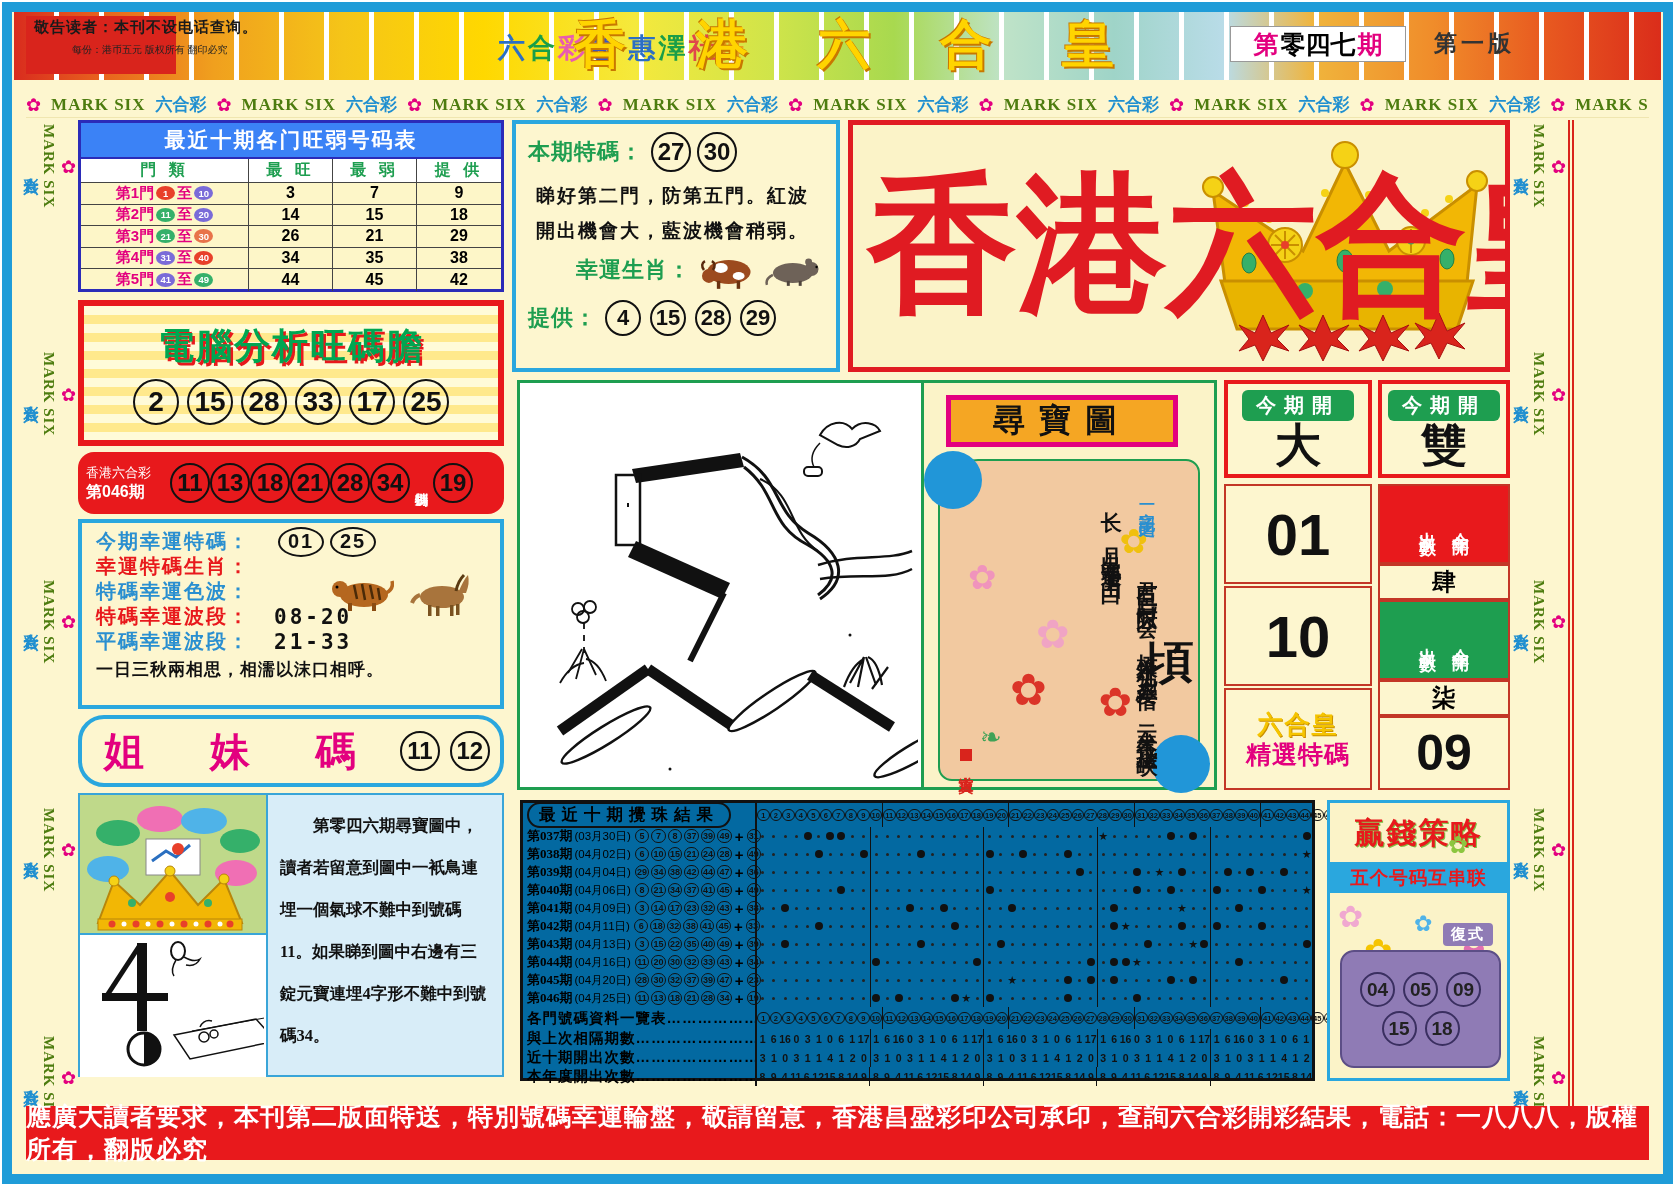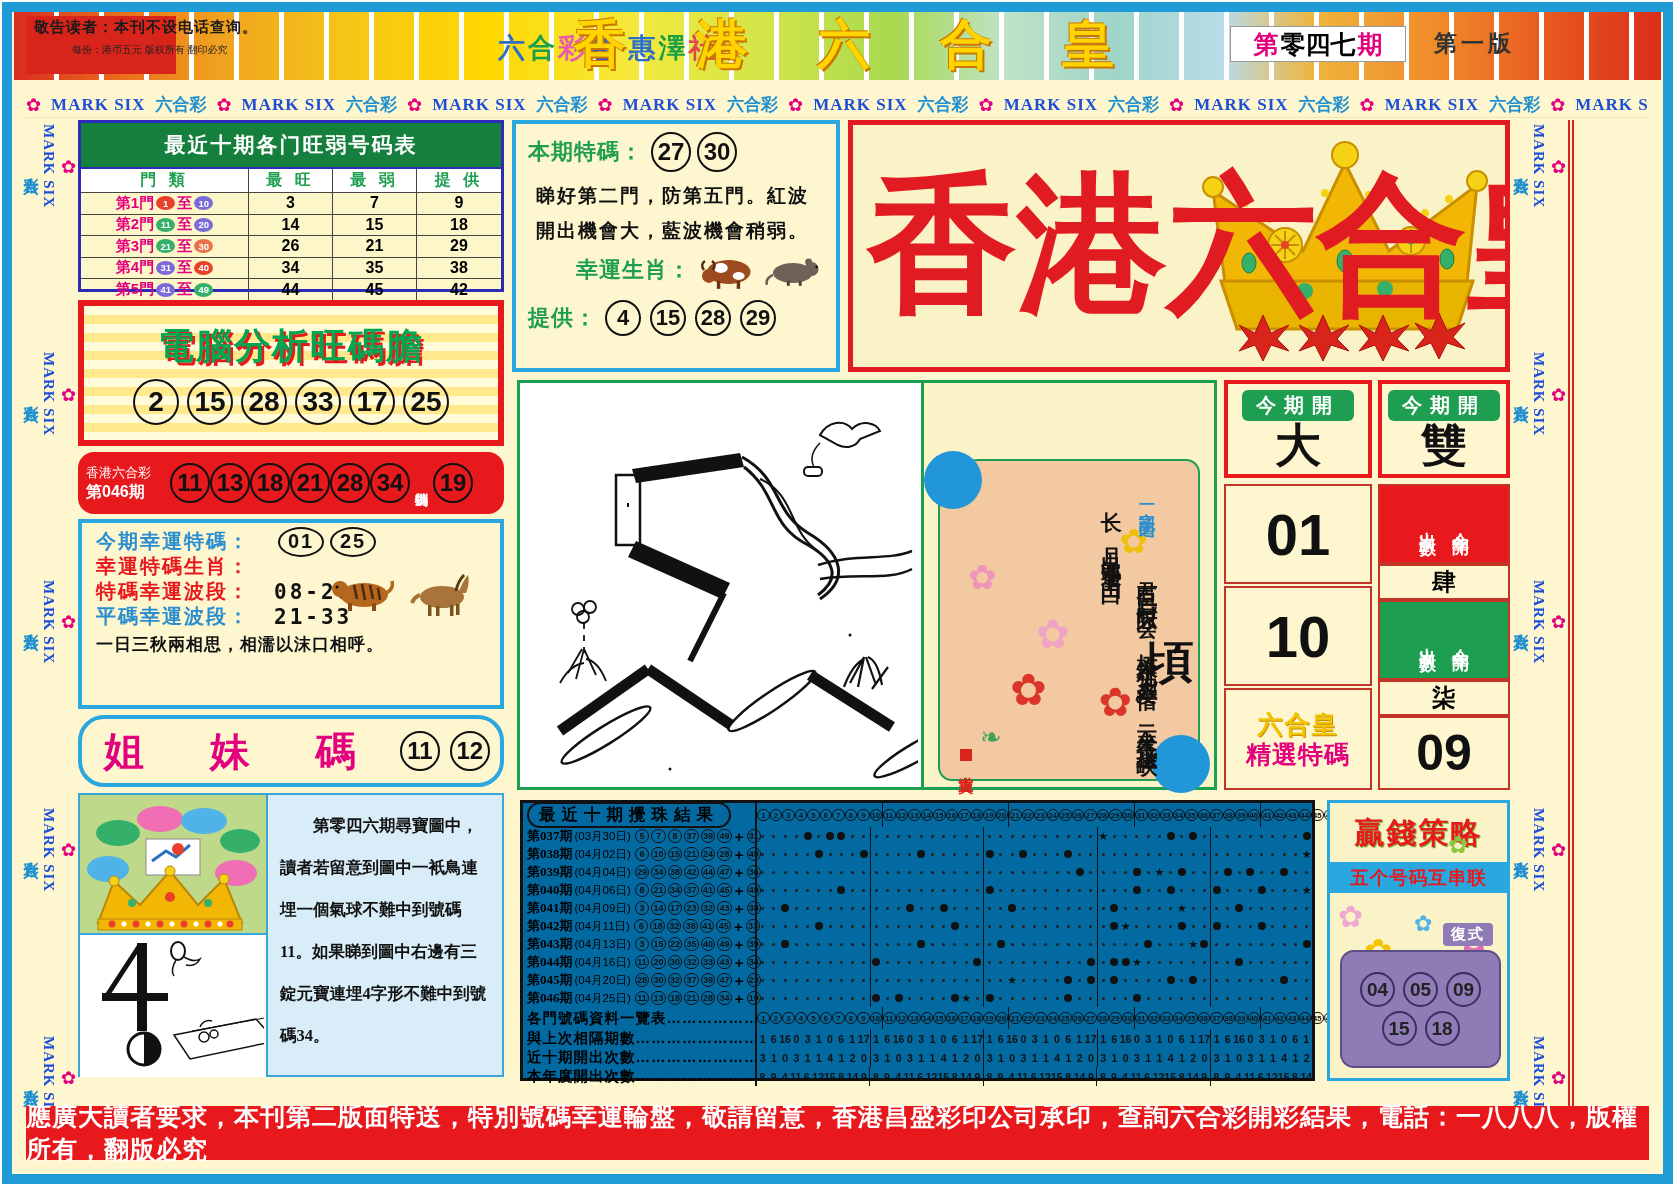--- a/index.html
+++ b/index.html
@@ -14,36 +14,36 @@
   .notice{left:20px;top:6px;width:420px;color:#1a1a1a;font-size:15px;font-weight:bold;letter-spacing:1px;}
   .notice-sub{left:58px;top:30px;width:260px;color:#222;font-size:10px;font-weight:normal;line-height:1.5;}
   .hdr-banner{left:484px;top:18px;font-size:27px;font-weight:bold;letter-spacing:3px;font-family:"Liberation Sans",sans-serif;}
   .hdr-title{left:560px;top:2px;width:540px;height:62px;display:flex;justify-content:space-between;align-items:center;color:#ffd400;font-size:52px;font-weight:bold;font-family:"DejaVu Serif",serif;text-shadow:2px 2px 0 #c87800,-1px -1px 0 #c87800;}
   .issue-box{left:1216px;top:14px;width:176px;height:36px;background:#fff;border:1px solid #999;display:flex;align-items:center;justify-content:center;font-size:25px;font-weight:bold;gap:2px;}
   .issue-box .m{color:#e3007f;}
   .edition{left:1420px;top:16px;font-size:23px;font-weight:bold;color:#333;letter-spacing:4px;}
   
   .marquee{left:14px;right:14px;top:80px;height:26px;display:flex;align-items:center;gap:10px;overflow:hidden;white-space:nowrap;background:#fdf6cf;border-bottom:1px solid #f0e6b0;}
   .mq-flower{color:#e3007f;font-size:18px;}
-  .mq-en{color:#1d4ed8;font-family:"Liberation Serif",serif;font-weight:bold;font-size:17px;letter-spacing:1px;}
+  .mq-en{color:#4d7c0f;font-family:"Liberation Serif",serif;font-weight:bold;font-size:17px;letter-spacing:1px;}
   .mq-cn{color:#1f8fd0;font-weight:bold;font-size:17px;}
   .side{top:108px;width:44px;height:1004px;display:flex;flex-direction:column;align-items:center;justify-content:space-between;padding:4px 0;}
   #side-l{left:16px;} #side-r{left:1506px;}
   .side .blk{writing-mode:vertical-rl;text-orientation:mixed;display:flex;flex-direction:column;align-items:center;}
   .side .mq-en{font-size:15px;} .side .mq-cn{font-size:15px;}
   .red-rule{left:1556px;top:108px;width:6px;height:1004px;border-left:2px solid #d9241c;border-right:2px solid #d9241c;}
   
   .circ{display:inline-flex;align-items:center;justify-content:center;border:2px solid #111;border-radius:50%;color:#111;font-weight:bold;background:transparent;flex:none;}
   .c44{width:46px;height:46px;font-size:28px;}
   .c40{width:40px;height:40px;font-size:24px;}
   .c36{width:36px;height:36px;font-size:22px;}
   .ell{display:inline-flex;align-items:center;justify-content:center;border:2px solid #111;border-radius:50%;width:46px;height:30px;font-size:20px;font-weight:bold;color:#111;}
   
   #hotcold{left:66px;top:108px;width:426px;height:172px;border:3px solid #2b2bb8;background:#fdf6c8;}
-  #hotcold .ttl{height:46px;background:#15803d;color:#fff;font-weight:bold;font-size:21px;display:flex;align-items:center;justify-content:center;letter-spacing:2px;border-bottom:2px solid #2b2bb8;}
+  #hotcold .ttl{height:36px;background:#3b82f6;color:#fff;font-weight:bold;font-size:21px;display:flex;align-items:center;justify-content:center;letter-spacing:2px;border-bottom:2px solid #2b2bb8;}
   .hc-row{display:flex;border-bottom:1px solid #444;}
   .hc-row:last-child{border-bottom:none;}
   .hc-c{display:flex;align-items:center;justify-content:center;border-right:1px solid #444;font-weight:bold;}
   .hc-c:last-child{border-right:none;}
   .hc-c.w1{width:40%;} .hc-c.w2{width:20%;}
   .hc-head{height:24px;color:#1e9e50;font-size:16px;letter-spacing:4px;background:#fff;}
   .hc-body-row{height:21.5px;font-size:16px;}
   .hc-door{color:#e3007f;font-size:15px;gap:2px;}
   .badge{display:inline-flex;align-items:center;justify-content:center;width:19px;height:14px;border-radius:50%;color:#fff;font-size:9.5px;font-weight:bold;}
   
@@ -348,20 +348,23 @@
           <span class="lk-blue">今期幸運特碼：</span>
       <span style="display:flex;gap:6px;margin-left:28px;">
             <span class="ell">01</span>
             <span class="ell">25</span>
           </span>
         </div>
     <div class="lk-line">
           <span class="lk-red">幸運特碼生肖：</span>
         </div>
     <div class="lk-line">
+          <span class="lk-blue">特碼幸運色波：</span>
+        </div>
+    <div class="lk-line">
           <span class="lk-red">特碼幸運波段：</span>
       <span class="lk-val">08-20</span>
         </div>
     <div class="lk-line">
           <span class="lk-blue">平碼幸運波段：</span>
       <span class="lk-val">21-33</span>
         </div>
     <div class="lk-sentence">一日三秋兩相思，相濡以沫口相呼。</div>
     <div class="zoo">
       <svg width="64" height="44" viewBox="0 0 64 44">
@@ -571,20 +574,21 @@
           <path d="M40 300 q10 -18 24 -20 M86 298 q-8 -20 -20 -22"></path>
         </g>
         <g stroke="#111" stroke-width="2.2" fill="none">
           <path d="M330 300 l14 -26 M346 274 l10 28 M338 304 l6 -30 M324 304 q8 -22 20 -28 M362 302 q-4 -24 -14 -28 M352 306 l16 -22"></path>
         </g>
         <circle cx="330" cy="252" r="1.5" fill="#111"></circle>
         <circle cx="150" cy="386" r="1.5" fill="#111"></circle>
       </svg>
     </div>
     <div class="right">
+      <div class="tz-title">尋寶圖</div>
       <div class="scroll">
         <div class="roll" style="left:-16px;top:-10px;"></div>
         <div class="roll" style="right:-12px;bottom:-14px;"></div>
         <span class="deco" style="left:28px;top:96px;color:#f08fc0;">✿</span>
         <span class="deco" style="left:70px;bottom:64px;color:#d9241c;font-size:44px;">✿</span>
         <span class="deco" style="right:66px;bottom:54px;color:#d9241c;font-size:40px;">✿</span>
         <span class="deco" style="right:50px;top:60px;color:#f0c000;">✿</span>
         <span class="deco" style="left:96px;top:150px;color:#f0a0c8;font-size:40px;">✿</span>
         <span class="deco" style="left:40px;bottom:26px;color:#2e9e50;font-size:26px;">❧</span>
         <div class="poem">

